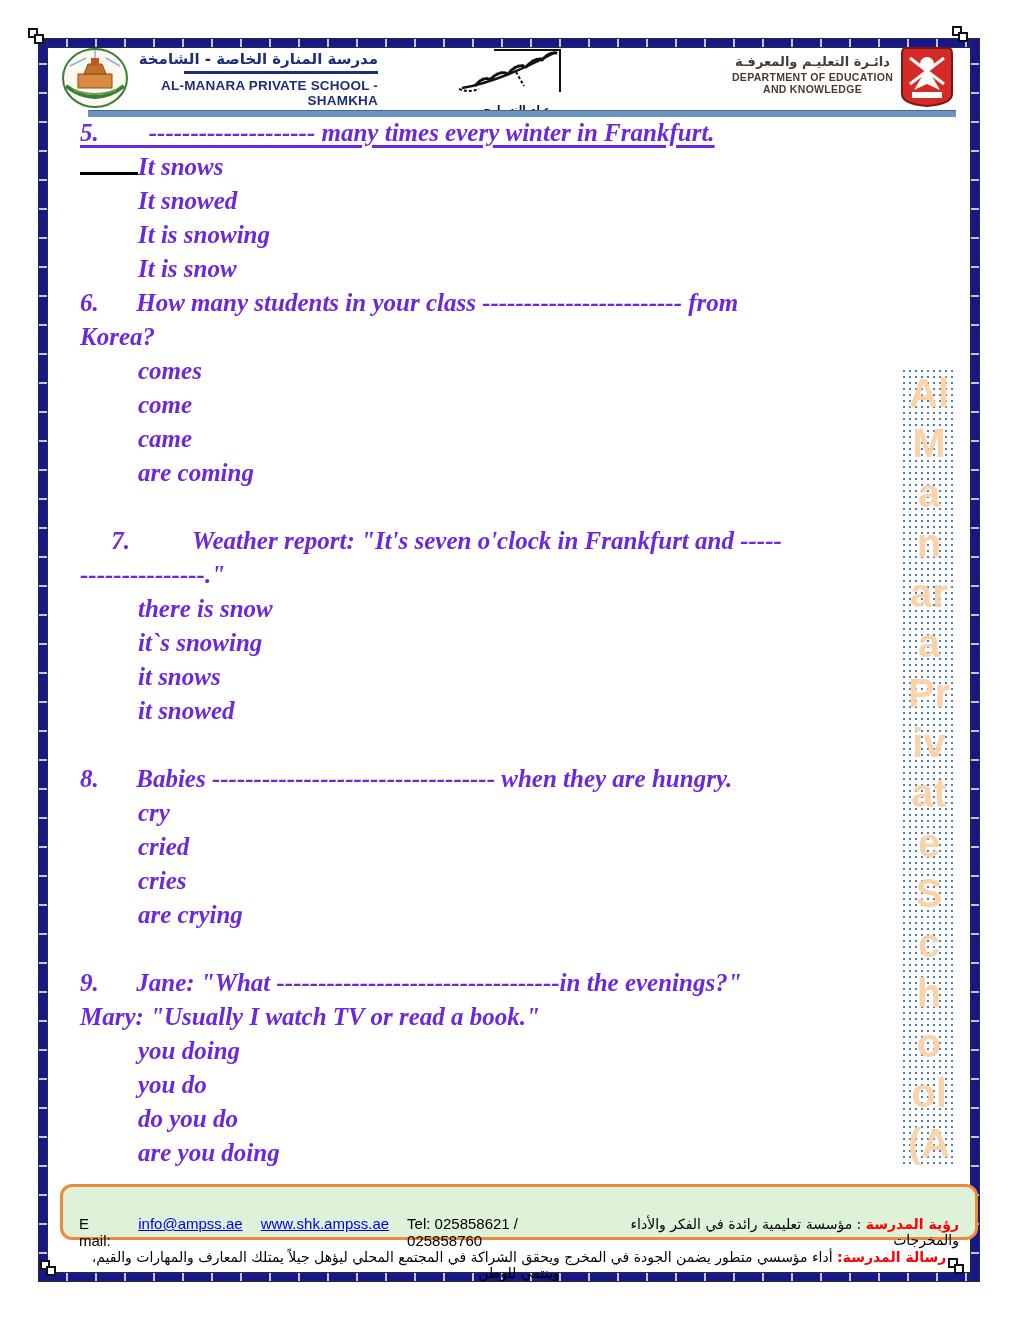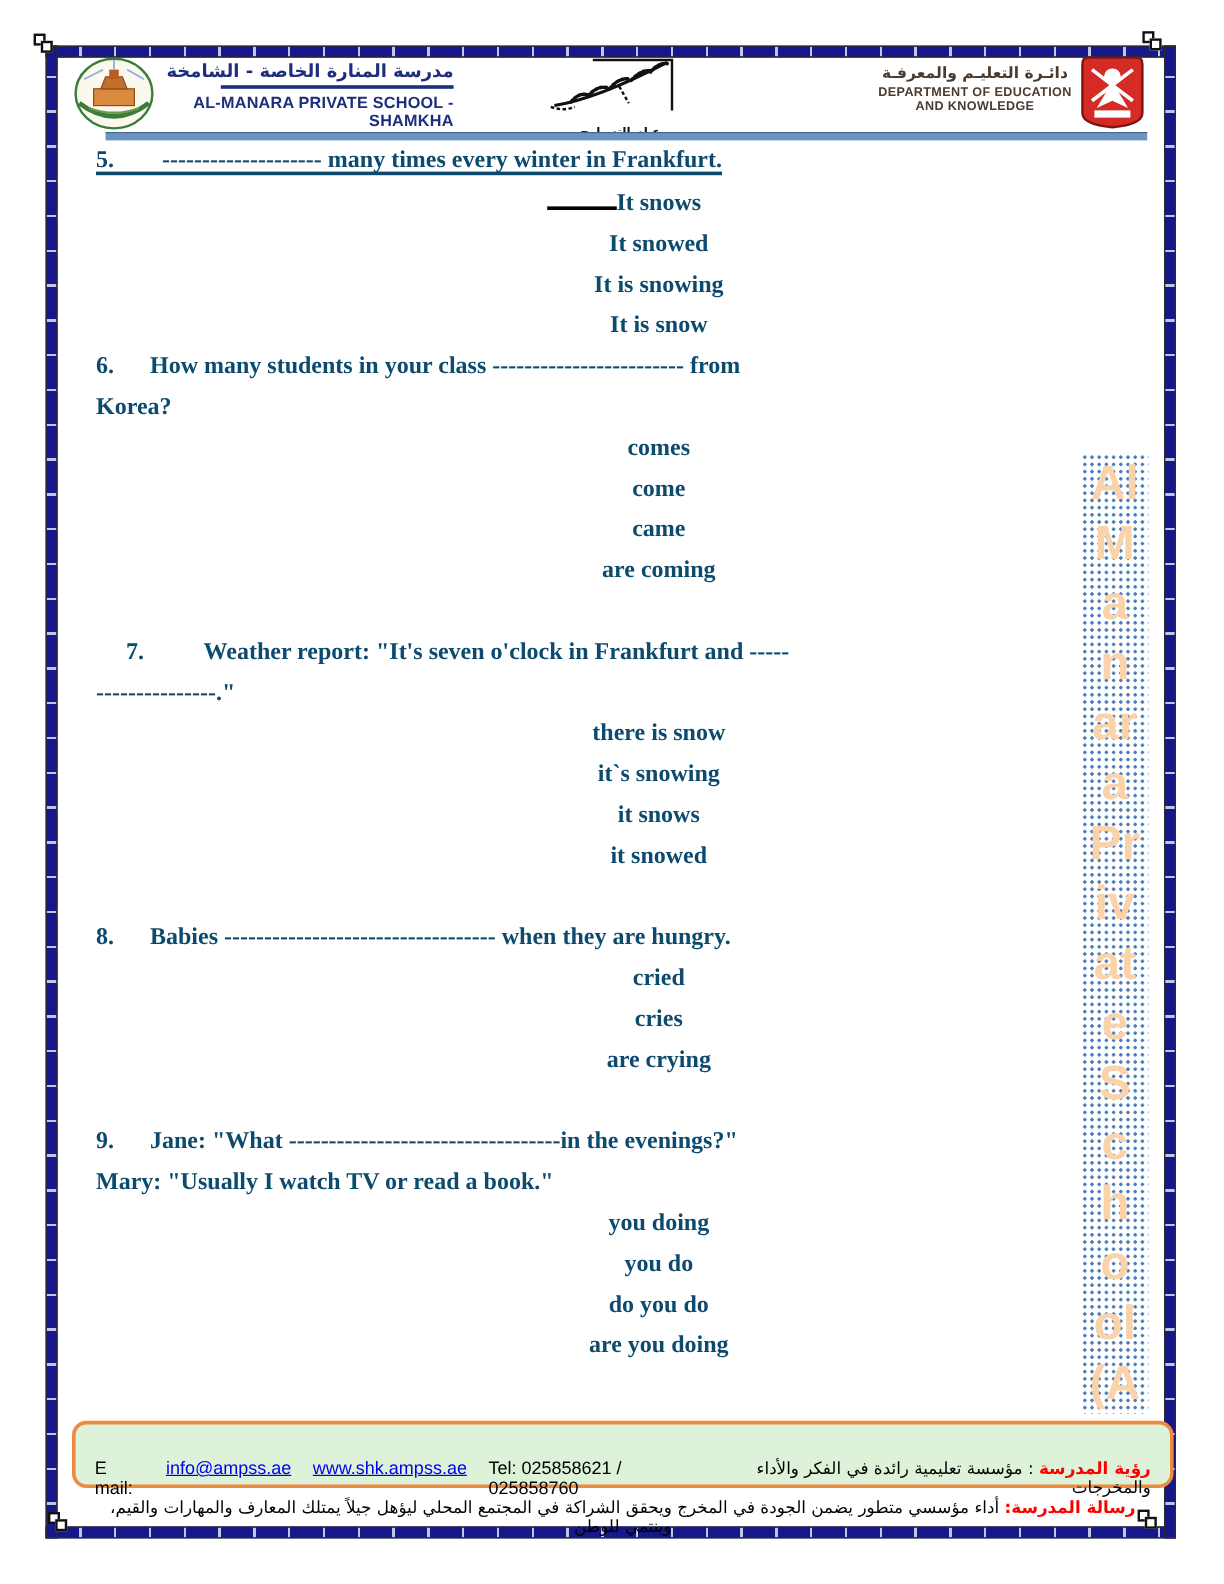--- a/index.html
+++ b/index.html
@@ -30,31 +30,31 @@
   .tolerance{position:absolute;left:452px;top:44px;width:130px;text-align:center;}
   .tolerance-caption{font-family:"DejaVu Sans",sans-serif;font-size:10px;font-weight:bold;color:#111;direction:rtl;margin-top:-2px;}
   .adek-text{position:absolute;left:730px;top:54px;width:165px;text-align:center;color:#4a3b30;}
   .adek-ar{font-family:"DejaVu Sans",sans-serif;font-size:13px;font-weight:bold;direction:rtl;}
   .adek-en{font-family:"Liberation Sans",sans-serif;font-size:10.5px;font-weight:bold;letter-spacing:.3px;margin-top:2px;}
   .emblem{position:absolute;left:900px;top:44px;}
   .crest{position:absolute;left:60px;top:46px;}
   .blue-rule{position:absolute;left:88px;top:110px;width:868px;height:6px;background:#6b94c2;border-top:1px solid #46688f;}
 
   
-  .watermark{position:absolute;left:901px;top:378px;width:56px;height:800px;z-index:0;
+  .watermark{position:absolute;left:901px;top:368px;width:56px;height:800px;z-index:0;
     background-image:radial-gradient(#4a7ebb 1.3px, rgba(0,0,0,0) 1.5px);
     background-size:6px 6px;display:flex;flex-direction:column;}
   .wm-letter{flex:1;font-family:"Liberation Sans",sans-serif;font-weight:bold;font-size:40px;
     color:#fbd3ab;text-align:center;line-height:50px;}
 
   
   #questions-root{position:absolute;left:80px;top:116px;width:880px;z-index:2;}
-  .q-line,.q-option{font-weight:bold;font-size:20px;line-height:34px;color:#0c4a6e;white-space:pre-wrap;}
+  .q-line,.q-option{font-weight:bold;font-size:25px;line-height:34px;color:#6d28d9;white-space:pre-wrap;font-style:italic;}
   .q-line.underlined{text-decoration:underline;text-decoration-thickness:2.5px;text-underline-offset:4px;}
-  .q-option{padding-left:58px;text-align:center;}
+  .q-option{padding-left:58px;}
   .q-option.with-blank{padding-left:0;}
   .blank-line{display:inline-block;width:58px;height:22px;border-bottom:3px solid #000;}
   .q-gap{height:34px;}
 
   
   .footer-box{position:absolute;left:60px;top:1184px;width:918px;height:56px;box-sizing:border-box;
     background:#ddf2d8;border:3px solid #ee8a3e;border-radius:12px;z-index:3;
     padding:4px 16px 2px 16px;font-family:"Liberation Sans",sans-serif;font-size:15px;color:#000;}
   .footer-line1{display:flex;align-items:baseline;justify-content:space-between;}
   .footer-latin{display:flex;align-items:baseline;gap:18px;}
@@ -160,20 +160,21 @@
       <div class="q-line">     7.          Weather report: "It's seven o'clock in Frankfurt and -----</div>
       <div class="q-line">---------------."</div>
       <div class="q-option"><span>there is snow</span></div>
       <div class="q-option"><span>it`s snowing</span></div>
       <div class="q-option"><span>it snows</span></div>
       <div class="q-option"><span>it snowed</span></div>
     </div>
     <div class="q-gap"></div>
     <div>
       <div class="q-line">8.      Babies ---------------------------------- when they are hungry.</div>
+      <div class="q-option"><span>cry</span></div>
       <div class="q-option"><span>cried</span></div>
       <div class="q-option"><span>cries</span></div>
       <div class="q-option"><span>are crying</span></div>
     </div>
     <div class="q-gap"></div>
     <div>
       <div class="q-line">9.      Jane: "What ----------------------------------in the evenings?"</div>
       <div class="q-line">Mary: "Usually I watch TV or read a book."</div>
       <div class="q-option"><span>you doing</span></div>
       <div class="q-option"><span>you do</span></div>

